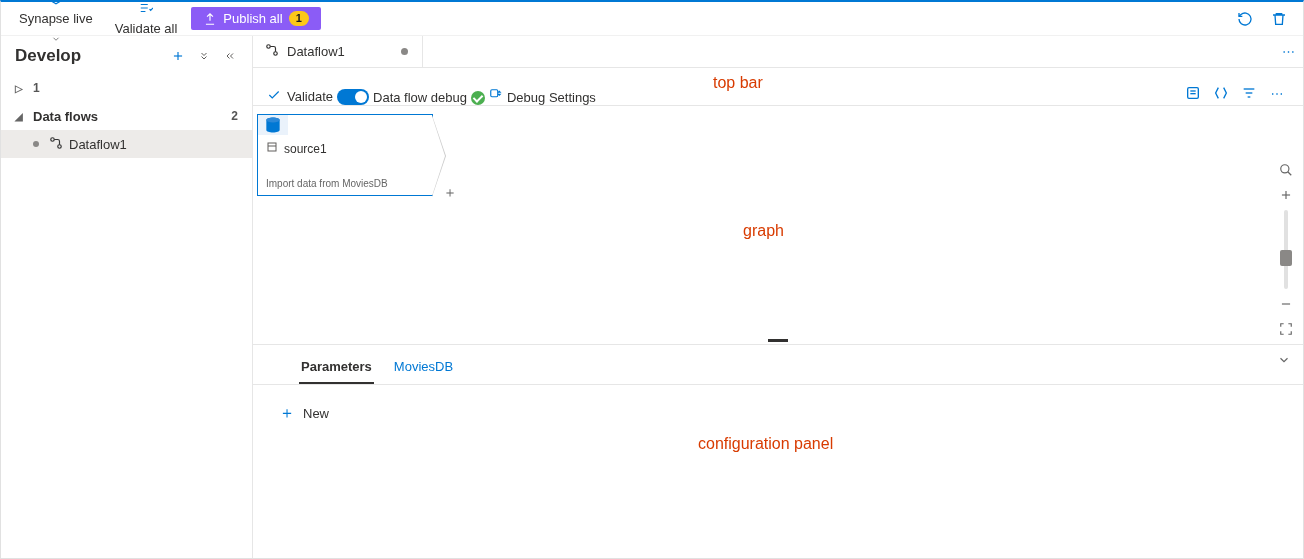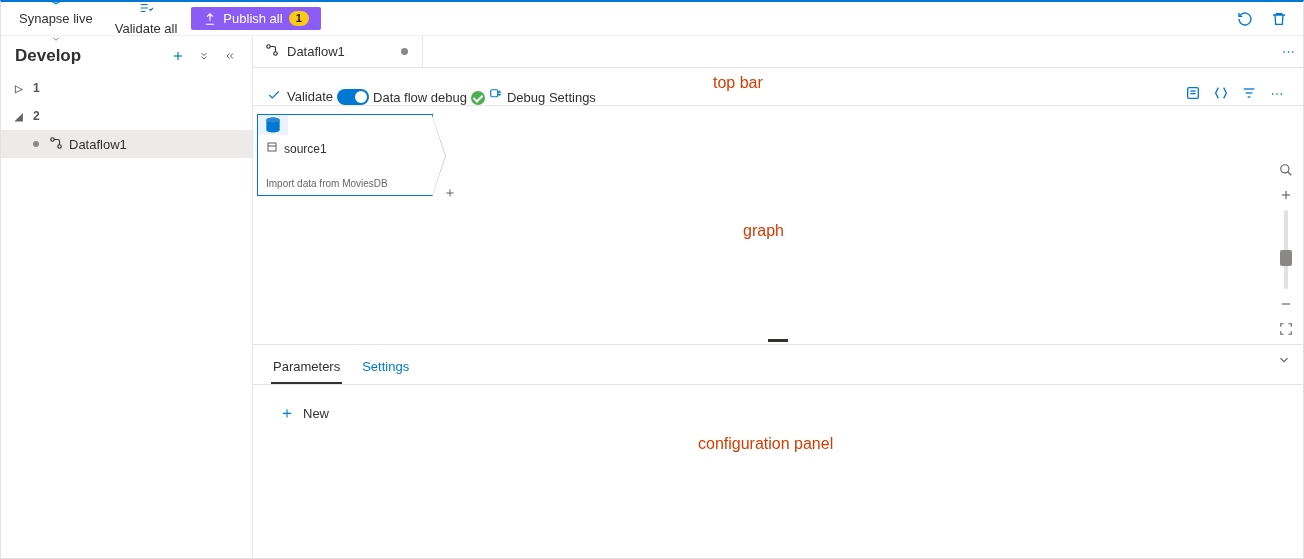--- a/index.html
+++ b/index.html
@@ -84,21 +84,21 @@
   .zoom-thumb { width: 12px; height: 16px; background: #8a8886; border-radius: 2px; position: absolute; left: -4px; top: 40px; cursor: grab; }
 
   
   .split-grip { height: 6px; position: relative; }
   .split-grip::after { content: ""; width: 20px; height: 3px; background: #323130; position: absolute; left: 50%; transform: translateX(-50%); top: 1px; }
 
   
   .cfg { border-top: 1px solid #e6e6e6; height: 214px; display: flex; flex-direction: column; position: relative; }
   .cfg-tabs { display: flex; align-items: center; gap: 18px; padding: 8px 18px 0; border-bottom: 1px solid #e6e6e6; }
   .cfg-tab { padding: 6px 2px 8px; font-size: 13px; color: #323130; cursor: pointer; border-bottom: 2px solid transparent; }
-  .cfg-tab.active { font-weight: 400; border-bottom-color: #323130; }
+  .cfg-tab.active { font-weight: 700; border-bottom-color: #323130; margin-left: 28px; }
   .cfg-tab.link { color: #0078d4; }
   .cfg-collapse { position: absolute; right: 12px; top: 8px; color: #666; cursor: pointer; }
   .cfg-body { padding: 14px 20px; display: flex; align-items: center; gap: 10px; }
   .new-btn { display: flex; align-items: center; gap: 8px; color: #323130; cursor: pointer; padding: 4px 6px; }
   .new-btn .plus { color: #0078d4; font-size: 16px; }
   .ann-cfg { position: absolute; color: #d83b01; font-size: 16px; left: 445px; top: 90px; pointer-events: none; }
 </style>
 </head>
 <body>
 
@@ -173,20 +173,21 @@
             </svg>
         </span>
       </div>
       <div class="tree">
         <div class="tree-row section">
           <span class="caret">▷</span>
           <span class="count">1</span>
         </div>
         <div class="tree-row section">
           <span class="caret">◢</span>
+          <span class="label">Data flows</span>
           <span class="count">2</span>
         </div>
         <div class="tree-child selected">
           <span class="dot"></span>
           <span class="df-icon">
             <svg width="14" height="14" viewBox="0 0 24 24" fill="none" stroke="currentColor" stroke-width="2">
                 <circle cx="6" cy="6" r="3"></circle>
                 <circle cx="18" cy="18" r="3"></circle>
                 <path d="M9 6h6a3 3 0 0 1 3 3v6"></path>
               </svg>
@@ -316,21 +317,21 @@
               </svg>
           </div>
         </div>
       </div>
 
       <div class="split-grip"></div>
 
       <div class="cfg">
         <div class="cfg-tabs">
           <div class="cfg-tab active">Parameters</div>
-          <div class="cfg-tab link">Settings</div>
+          <div class="cfg-tab link">MoviesDB</div>
         </div>
         <div class="cfg-collapse">
           <svg width="14" height="14" viewBox="0 0 24 24" fill="none" stroke="currentColor" stroke-width="2">
               <polyline points="6 9 12 15 18 9"></polyline>
             </svg>
         </div>
         <div class="cfg-body">
           <div class="new-btn">
             <span class="plus">＋</span>
             <span>New</span>

